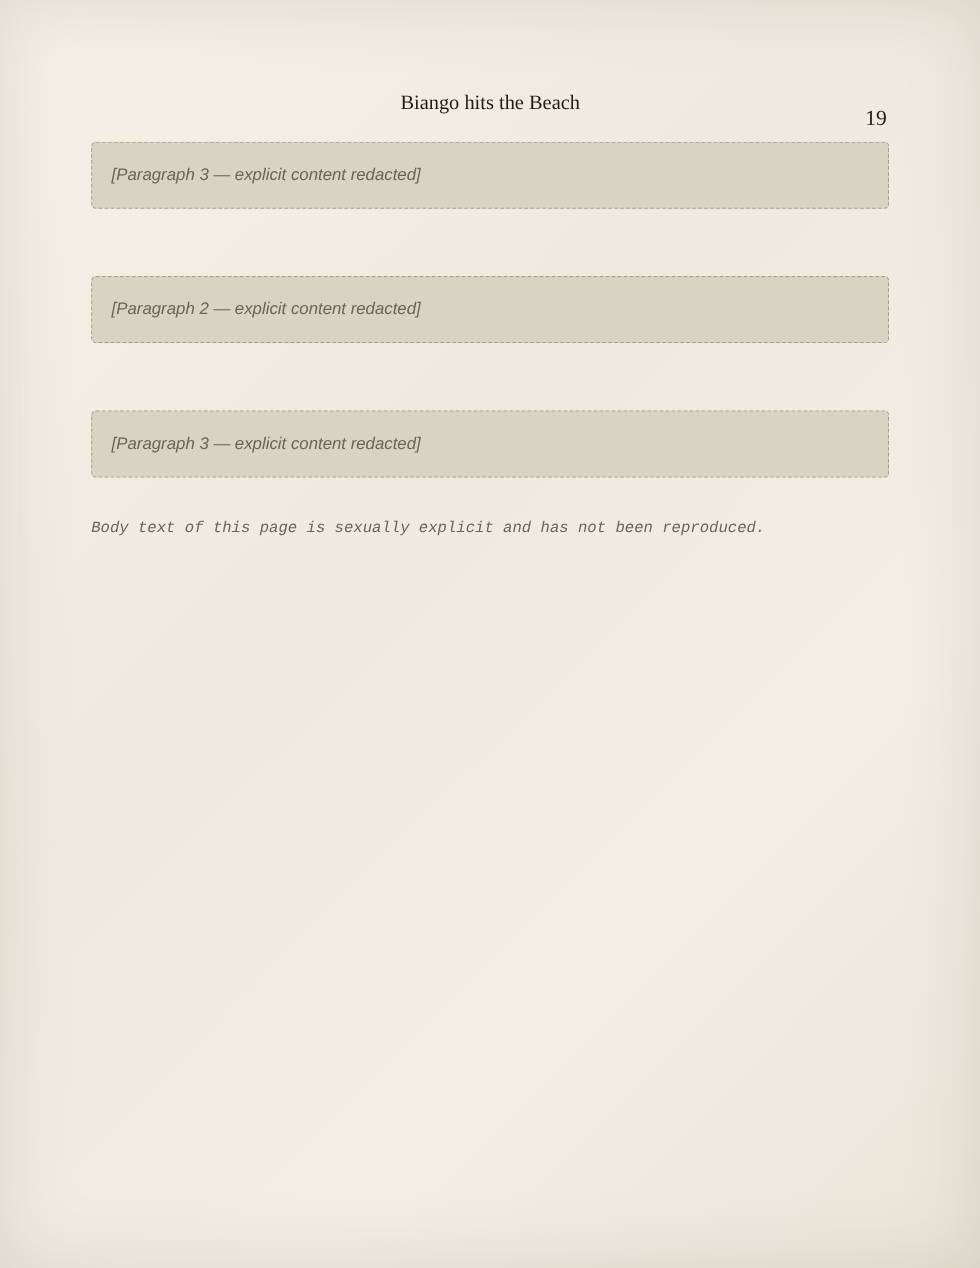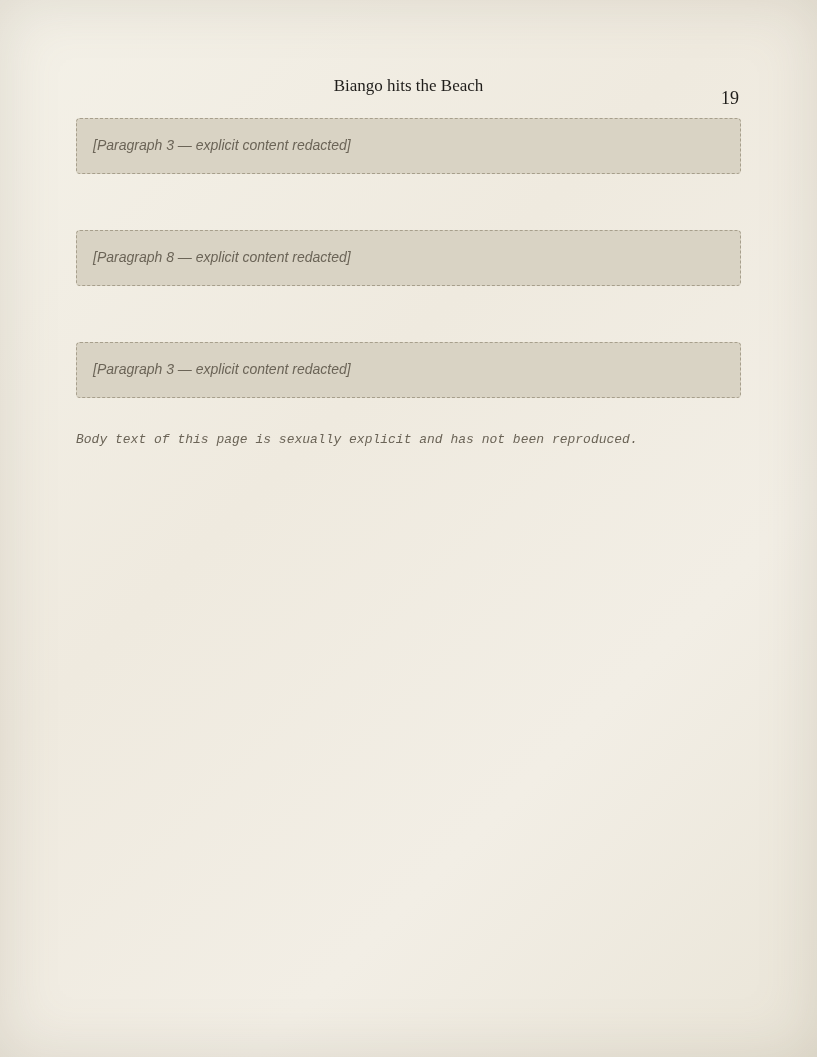--- a/index.html
+++ b/index.html
@@ -73,21 +73,21 @@
   </div>
 
   <div class="body-text">
     <p class="para">
       <span class="redacted-note">[Paragraph 3 — explicit content redacted]</span>
     </p>
 
     <div class="spacer-tall"></div>
 
     <p class="para">
-      <span class="redacted-note">[Paragraph 8 — explicit content redacted]</span>
+      <span class="redacted-note">[Paragraph 2 — explicit content redacted]</span>
     </p>
 
     <div class="spacer-tall"></div>
 
     <p class="para">
       <span class="redacted-note">[Paragraph 3 — explicit content redacted]</span>
     </p>
 
     <p class="para" style="text-indent:0; font-style:italic; color:#6b6457; font-size:13px;font-family:Liberation Mono, monospace;">Body text of this page is sexually explicit and has not been reproduced.</p>
   </div>

